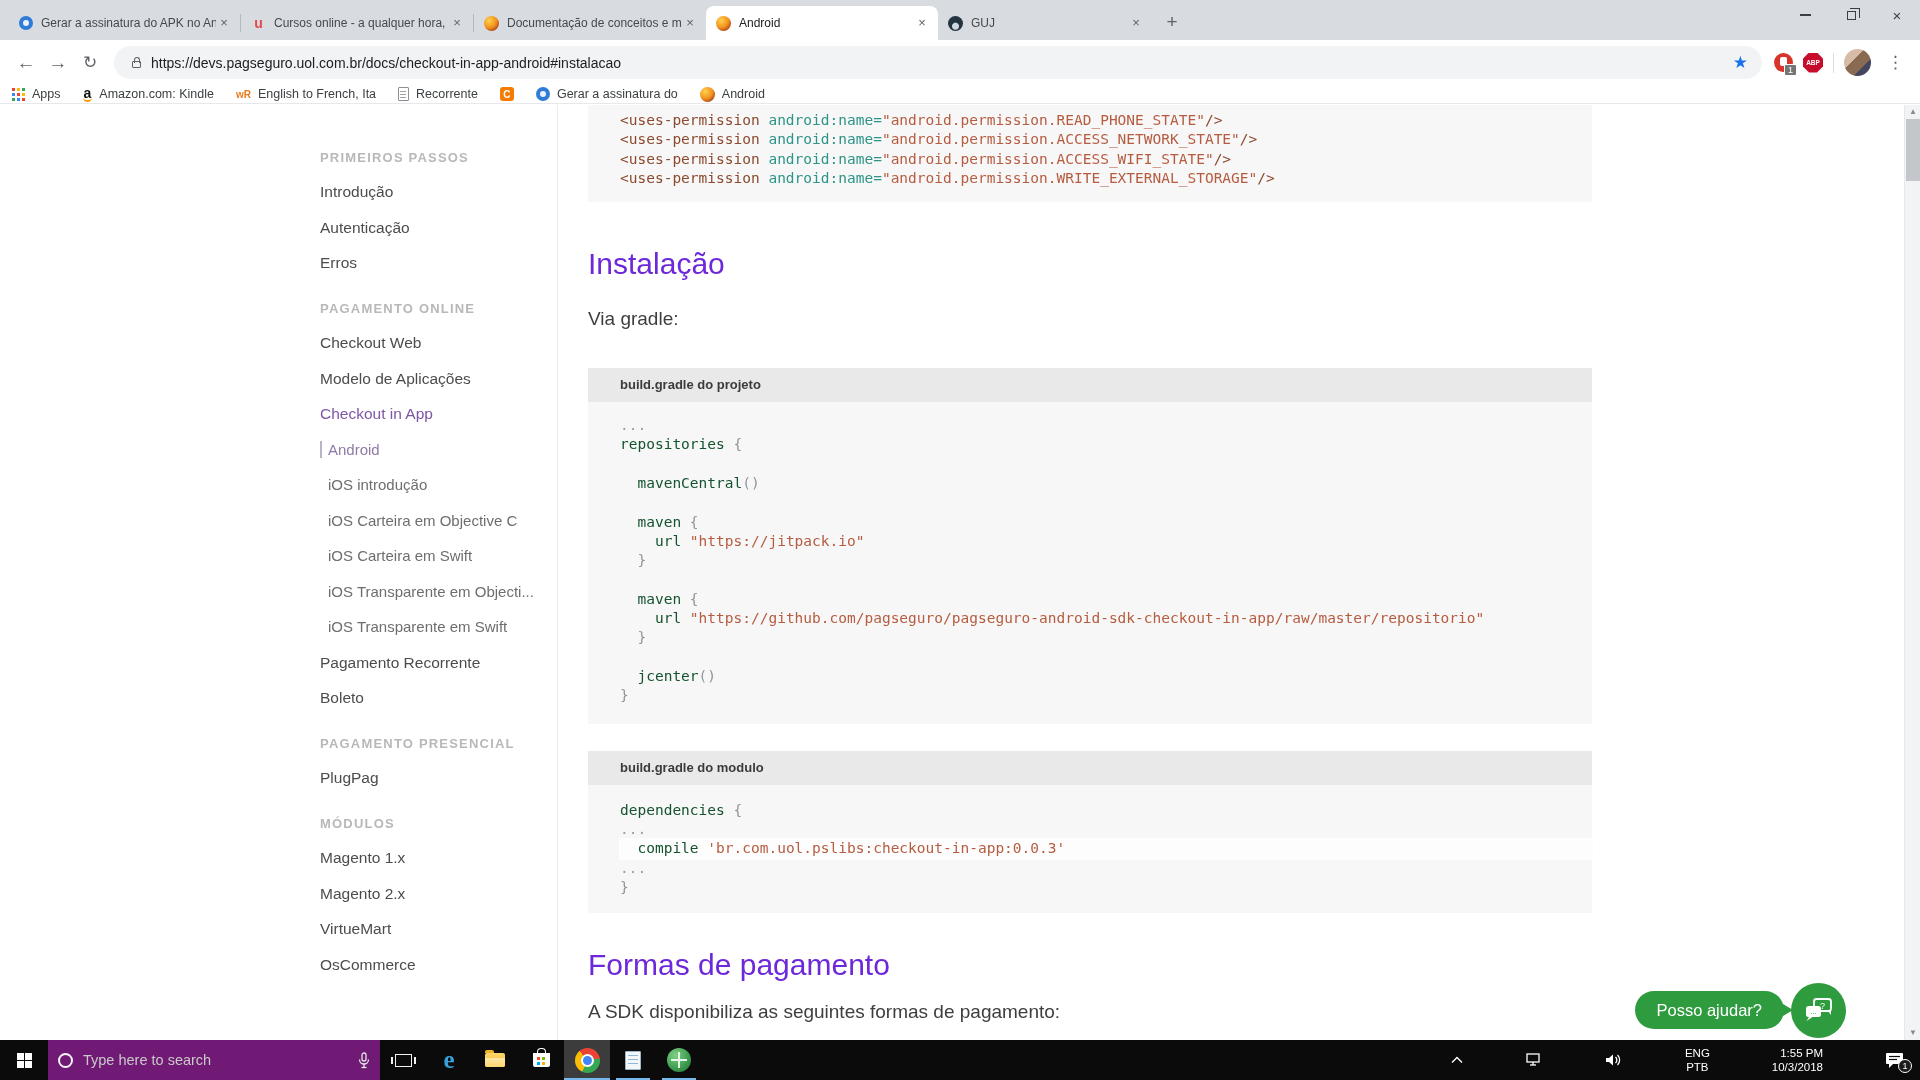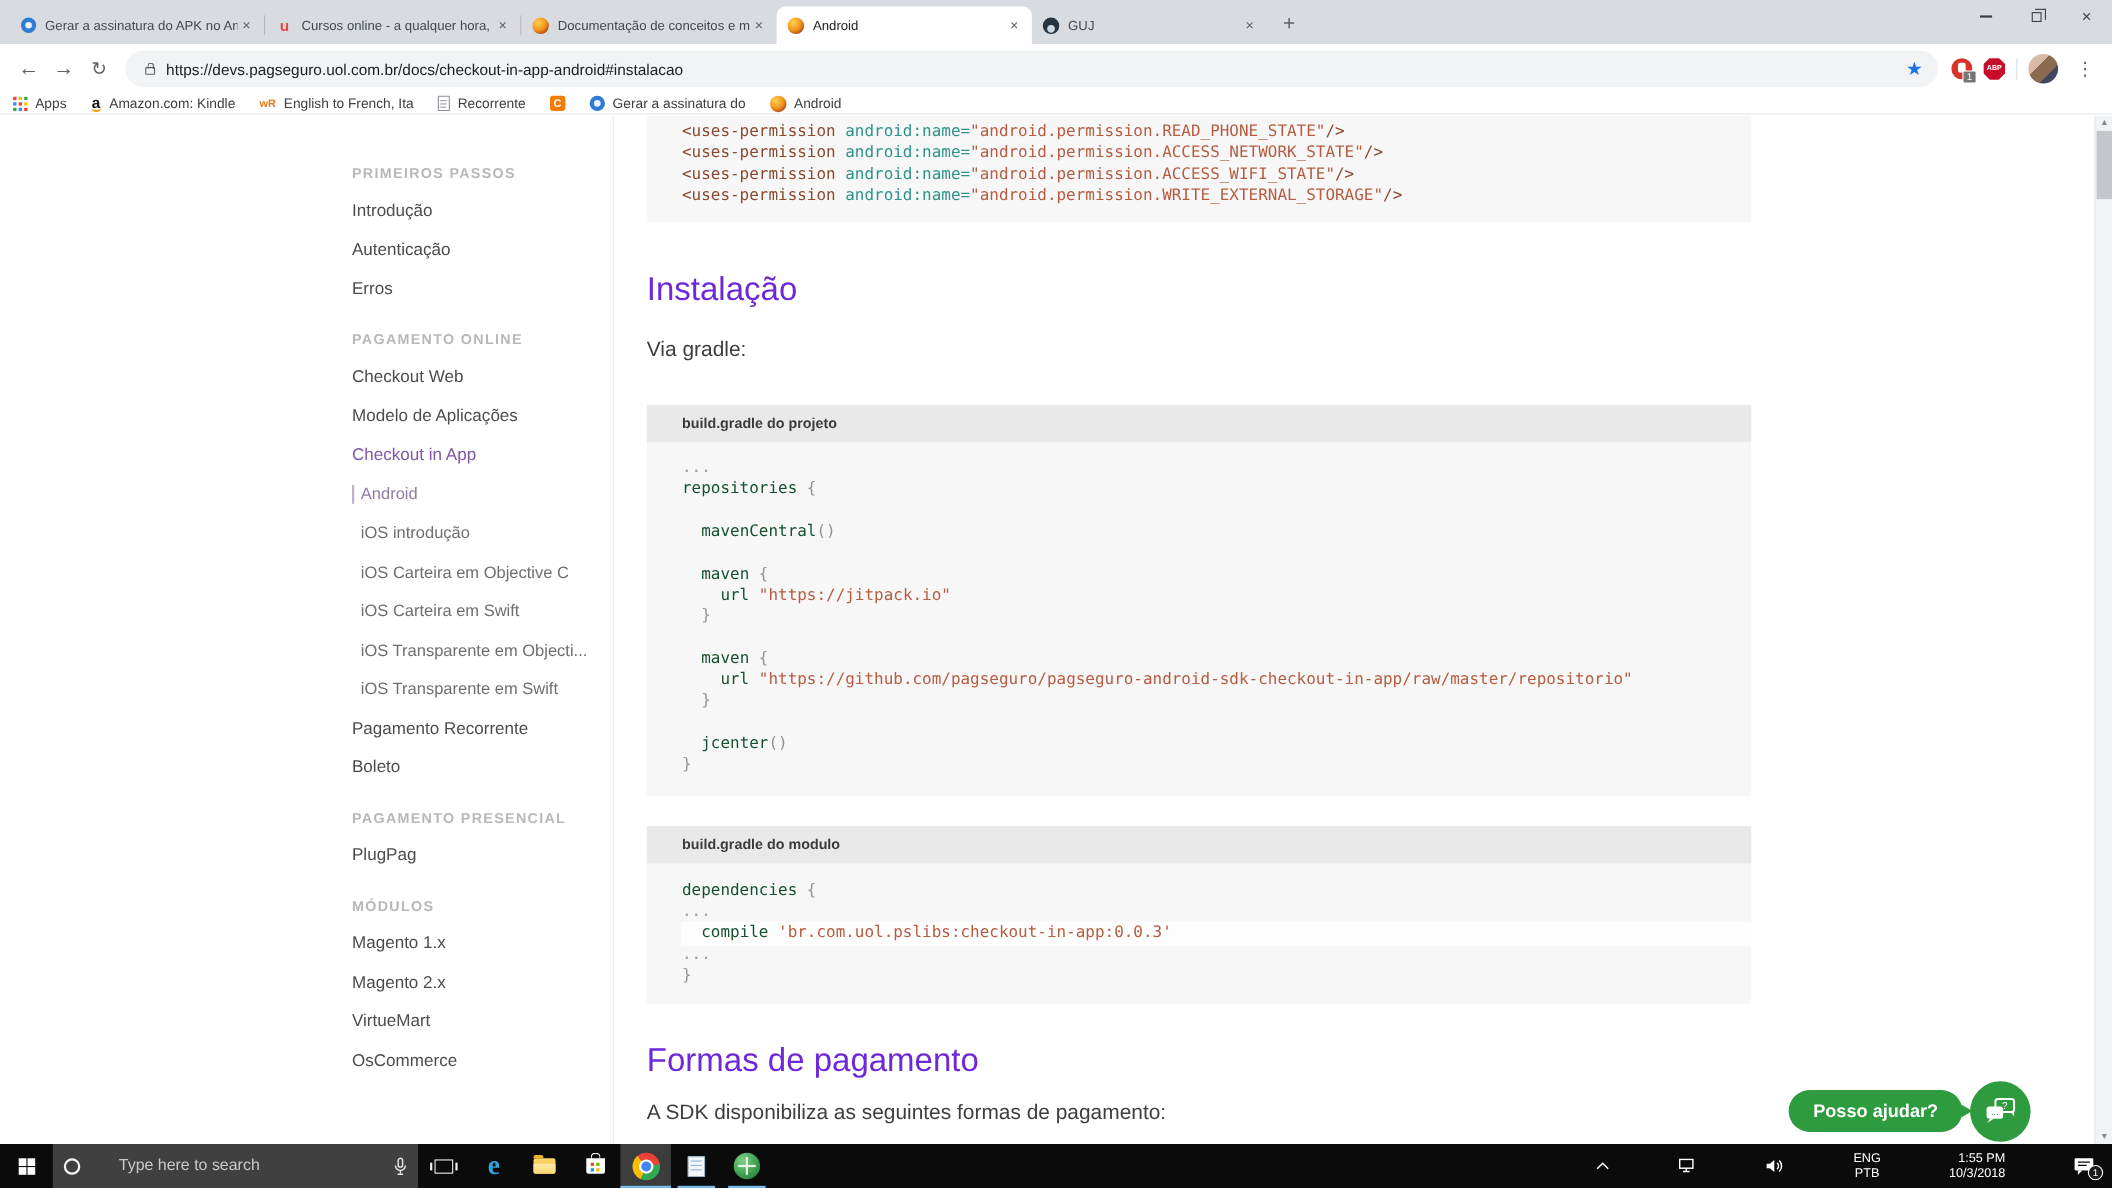--- a/index.html
+++ b/index.html
@@ -96,33 +96,33 @@
   .codeblock.b1 { margin-top:27px; }
 
   
   .scrollbar { position:absolute; right:0; top:0; bottom:0; width:16px; background:#f2f3f4; border-left:1px solid #e8e8e8; }
   .scroll-arrow { position:absolute; left:0; width:16px; height:14px; text-align:center; font-size:8px; color:#8a8a8a; line-height:14px; }
   .scroll-arrow.up { top:0; }
   .scroll-arrow.down { bottom:0; }
   .scroll-thumb { position:absolute; left:1px; top:14px; width:14px; height:62px; background:#c3c7cb; }
 
   
-  .chat-pill { position:absolute; right:136px; top:886px; height:38px; background:#2f9b3f; color:#fff; font-size:16.5px; font-weight:bold; border-radius:19px; display:flex; align-items:center; padding:0 22px; }
+  .chat-pill { position:absolute; right:136px; top:886px; height:38px; background:#2f9b3f; color:#fff; font-size:16.5px; font-weight:normal; border-radius:19px; display:flex; align-items:center; padding:0 22px; }
   .chat-pill::after { content:""; position:absolute; right:-9px; top:13px; border-left:10px solid #2f9b3f; border-top:6px solid transparent; border-bottom:6px solid transparent; }
   .chat-circle { position:absolute; right:74px; top:878px; width:55px; height:55px; border-radius:50%; background:#2f9b3f; display:flex; align-items:center; justify-content:center; }
 
   
   .taskbar { position:absolute; left:0; right:0; bottom:0; height:40px; background:#0b0b0b; display:flex; align-items:stretch; }
   .tb-btn { display:flex; align-items:center; justify-content:center; position:relative; }
   .start-btn { width:48px; }
   .win-logo { width:15px; height:15px; position:relative; }
   .win-logo::before, .win-logo::after { content:""; position:absolute; width:7px; height:7px; background:#fff; }
   .win-logo::before { left:0; top:0; box-shadow:8px 0 #fff; }
   .win-logo::after { left:0; top:8px; box-shadow:8px 0 #fff; }
-  .search-box { width:332px; background:#404040; display:flex; align-items:center; padding:0 10px; margin:0;gap:25px; }
+  .search-box { width:332px; background:#701a75; display:flex; align-items:center; padding:0 10px; margin:0; }
   .cortana-ring { width:15px; height:15px; border:2px solid #f5f5f5; border-radius:50%; flex:0 0 auto; }
   .search-text { flex:1; font-size:14.5px; color:#c9c9c9; margin-left:10px; white-space:nowrap; overflow:hidden; }
   .app-btn { width:46px; }
   .app-btn.running::after { content:""; position:absolute; left:6px; right:6px; bottom:0; height:2px; background:#76b9ed; }
   .app-btn.active-app { background:#3c3c3c; }
   .app-btn.active-app::after { left:0; right:0; }
 
   .tv-icon { width:17px; height:13px; border:1.5px solid #f1f1f1; position:relative; }
   .tv-icon::before { content:""; position:absolute; left:-5px; top:2px; width:2px; height:7px; background:#f1f1f1; }
   .tv-icon::after { content:""; position:absolute; right:-5px; top:2px; width:2px; height:7px; background:#f1f1f1; }

